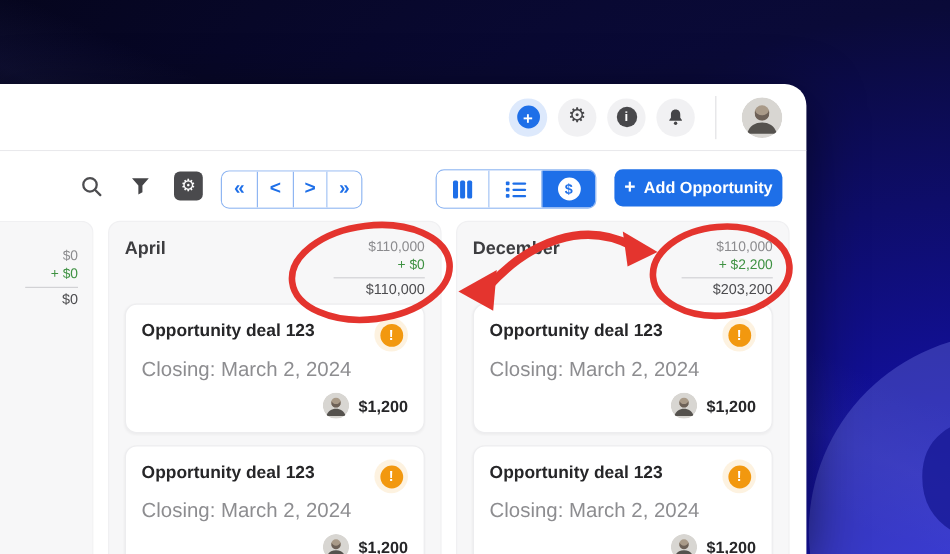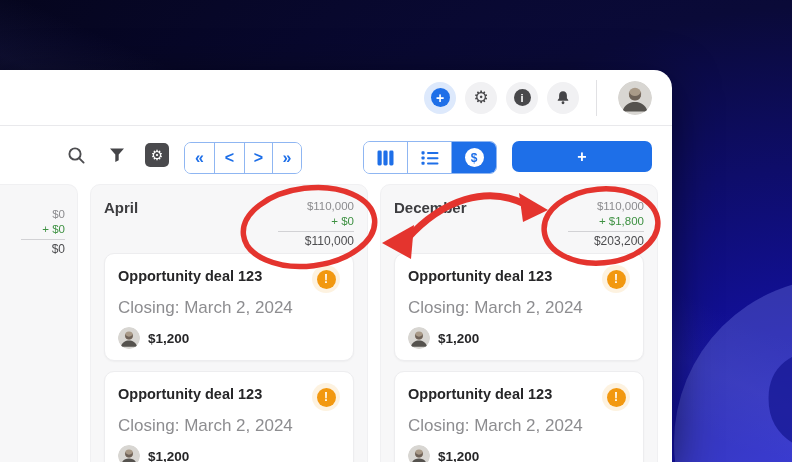--- a/index.html
+++ b/index.html
@@ -65,21 +65,21 @@
   .t-total{color:#4c4c4f;font-size:12px;}
   .card{background:#fff;border:1px solid #ededef;border-radius:10px;padding:11px 13px;margin-bottom:10px;
         box-shadow:0 1px 2px rgba(0,0,0,0.04);cursor:pointer;}
   .card-row{display:flex;align-items:flex-start;}
   .card-title{font-size:14.5px;font-weight:bold;color:#262628;padding-top:3px;text-align:center;}
   .badge-halo{margin-left:auto;width:28px;height:28px;border-radius:50%;background:rgba(242,152,15,0.13);
               display:flex;align-items:center;justify-content:center;flex:0 0 auto;}
   .badge{width:19px;height:19px;border-radius:50%;background:#f2980f;color:#fff;font-size:12px;font-weight:bold;
          display:flex;align-items:center;justify-content:center;line-height:1;}
   .card-closing{font-size:17px;color:#8d8d90;margin-top:5px;}
-  .amount-row{display:flex;align-items:center;gap:8px;margin-top:9px;}
+  .amount-row{display:flex;align-items:center;gap:8px;margin-top:9px;justify-content:flex-end;}
   .mini-avatar{width:22px;height:22px;border-radius:50%;overflow:hidden;flex:0 0 auto;}
   .card-amount{font-size:13.5px;font-weight:bold;color:#262628;}
   
   .annotations{position:absolute;left:0;top:0;width:792px;height:462px;pointer-events:none;z-index:20;}
 </style>
 </head>
 <body>
 
 <div class="stage">
   <div class="streak"></div>
@@ -158,20 +158,21 @@
             <rect x="6" y="12.4" width="11.5" height="2" rx="1" fill="#1e6fe8"></rect>
           </svg>
         </button>
         <button class="view-seg active">
           <span class="money-disc">$</span>
         </button>
       </div>
 
       <button class="add-btn">
         <span class="add-plus">+</span>
+        <span>Add Opportunity</span>
       </button>
     </div>
 
     <div class="board">
 
       <div class="stub-col">
         <div class="totals">
           <div class="t-base">$0</div>
           <div class="t-delta">+ $0</div>
           <div class="t-rule"></div>
@@ -231,21 +232,21 @@
             <span class="card-amount">$1,200</span>
           </div>
         </div>
       </div>
 
       <div class="col may">
         <div class="col-head">
           <div class="col-title">December</div>
           <div class="totals">
             <div class="t-base">$110,000</div>
-            <div class="t-delta">+ $1,800</div>
+            <div class="t-delta">+ $2,200</div>
             <div class="t-rule"></div>
             <div class="t-total">$203,200</div>
           </div>
         </div>
 
         <div class="card">
           <div class="card-row">
             <div class="card-title">Opportunity deal 123</div>
             <div class="badge-halo">
               <div class="badge">!</div>

